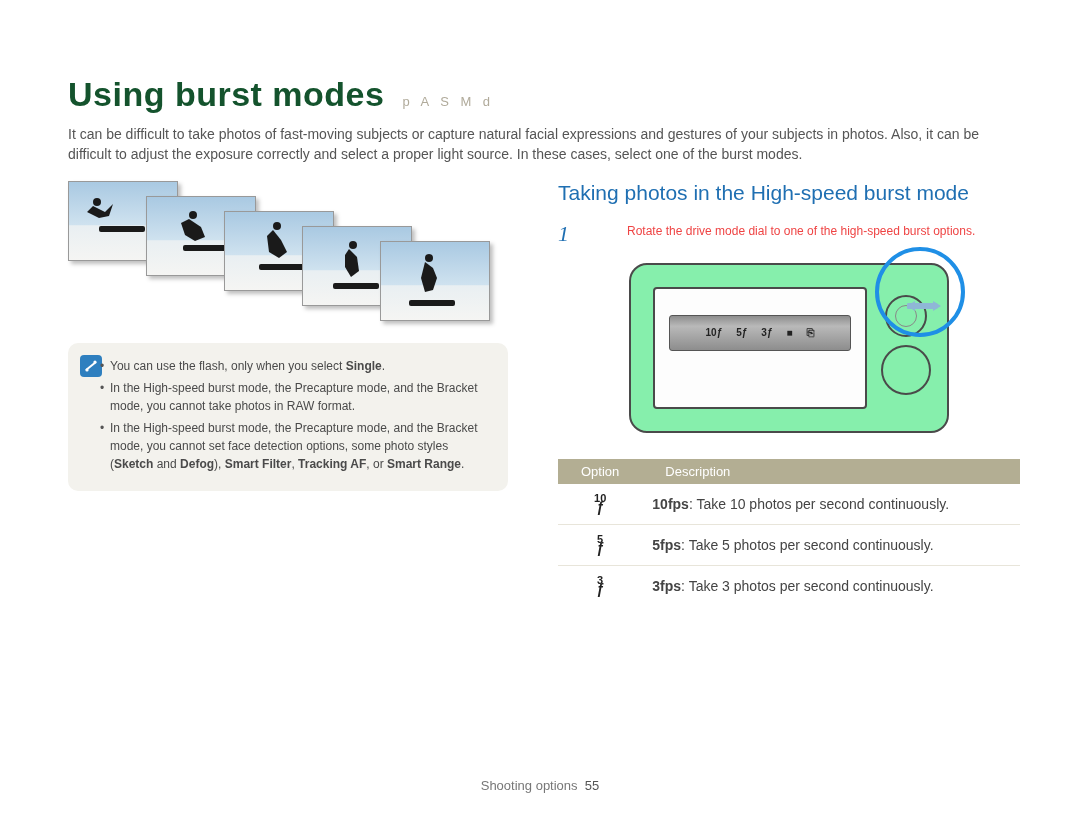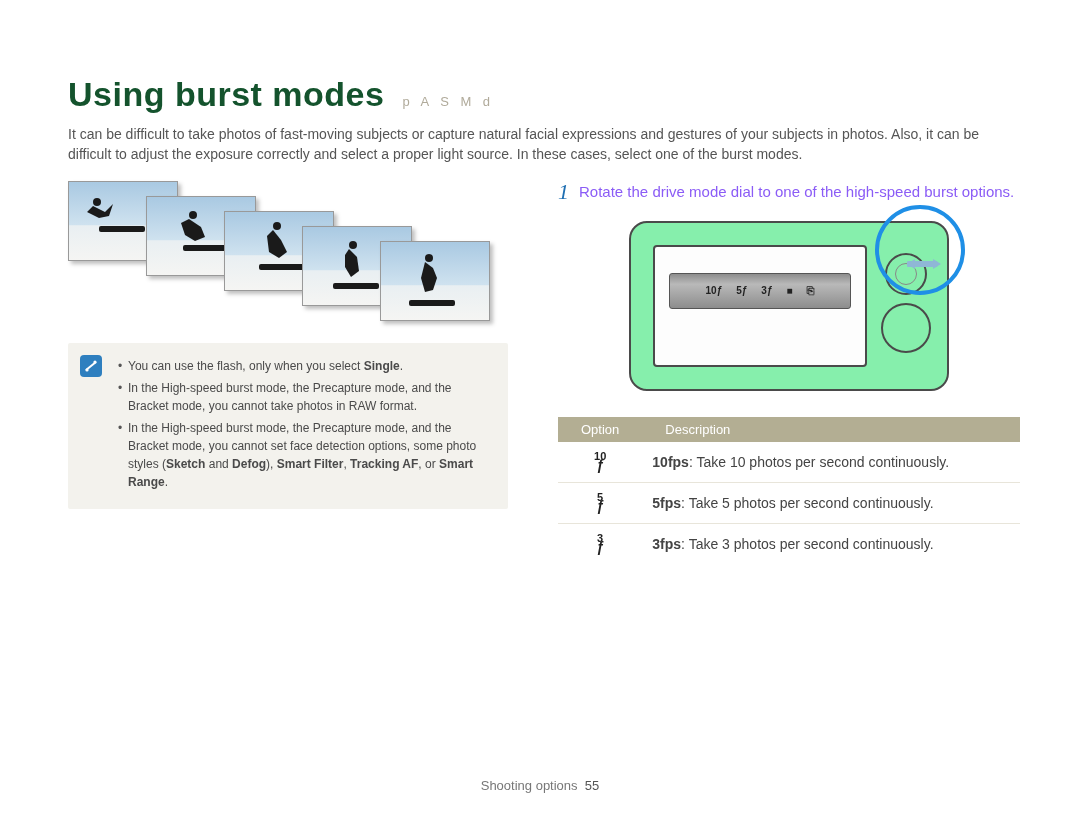--- a/index.html
+++ b/index.html
@@ -40,22 +40,22 @@
   .thumb svg { position: absolute; }
   .t1{ left:0;   top:0; }
   .t2{ left:78px; top:15px; }
   .t3{ left:156px; top:30px; }
   .t4{ left:234px; top:45px; }
   .t5{ left:312px; top:60px; }
 
   
   .note-box {
     background: #f3f2ed;
-    border-radius: 2px;
-    padding: 14px 16px 14px 50px;
+    border-radius: 10px;
+    padding: 14px 16px 14px 32px;
     position: relative;
     font-size: 12px;
     color: #4a4a4a;
     line-height: 1.5;
   }
   .note-icon {
     position: absolute;
     left: 12px; top: 12px;
     width: 22px; height: 22px;
     border-radius: 4px;
@@ -65,21 +65,21 @@
   }
   .note-box ul { list-style: none; }
   .note-box li { position: relative; padding-left: 10px; margin-bottom: 4px; }
   .note-box li::before { content: "•"; position: absolute; left: 0; top: 0; color: #555; }
   .b { font-weight: bold; }
 
   
   .section-title { font-size: 21px; color: #1f6fb2; font-weight: 400; margin-bottom: 18px; }
   .step { display: flex; gap: 10px; margin-bottom: 18px; }
   .step-num { font-size: 22px; font-style: italic; color: #1f6fb2; font-family: Georgia, serif; line-height: 1; }
-  .step-text { font-size: 15px; color: #8b5cf6; line-height: 1.4; }
+  .step-text { font-size: 12px; color: #ef4444; line-height: 1.4; margin-left: 48px; }
 
   
   .camera-wrap { display:flex; justify-content:center; margin: 8px 0 26px 0; }
   .camera {
     width: 320px; height: 170px;
     border: 2px solid #4a4a4a;
     border-radius: 18px;
     position: relative;
     background: #86efac;
   }
@@ -203,20 +203,21 @@
         <li>In the High-speed burst mode, the Precapture mode, and the Bracket mode, you cannot take photos in RAW format.</li>
         <li>
           <span>In the High-speed burst mode, the Precapture mode, and the Bracket mode, you cannot set face detection options, some photo styles (</span><span class="b">Sketch</span><span> and </span><span class="b">Defog</span><span>), </span><span class="b">Smart Filter</span><span>, </span><span class="b">Tracking AF</span><span>, or </span><span class="b">Smart Range</span><span>.</span>
         </li>
       </ul>
     </div>
 
   </div>
 
   <div class="col-right">
+    <h2 class="section-title">Taking photos in the High-speed burst mode</h2>
 
     <div class="step">
       <div class="step-num">1</div>
       <div class="step-text">Rotate the drive mode dial to one of the high-speed burst options.</div>
     </div>
 
     <div class="camera-wrap">
       <div class="camera">
         <div class="lcd">
           <div class="mode-strip">

